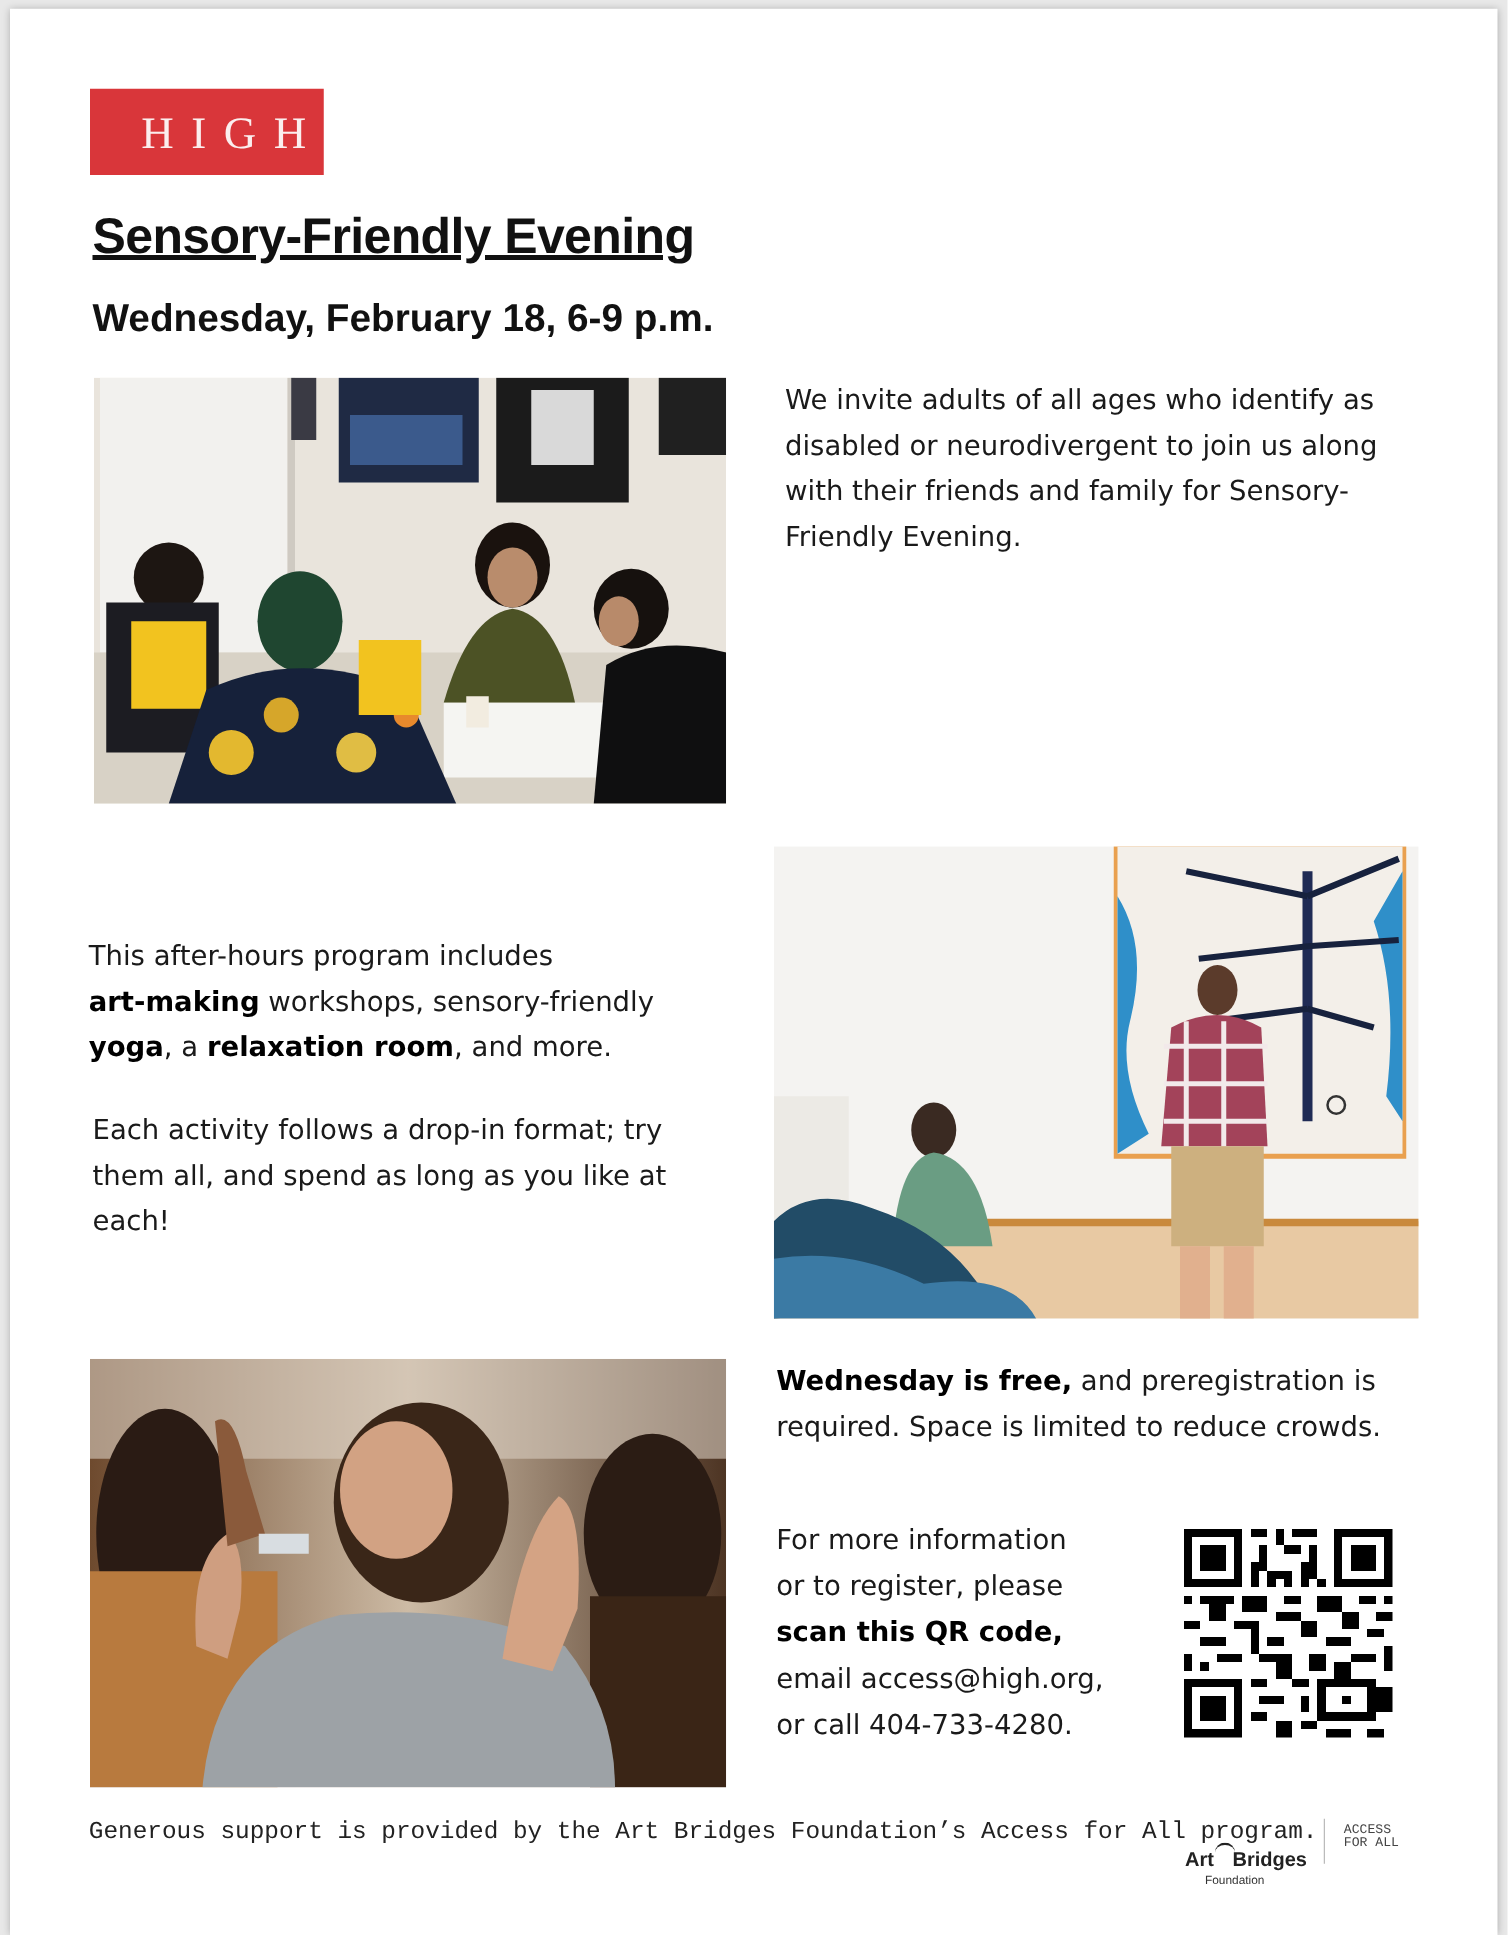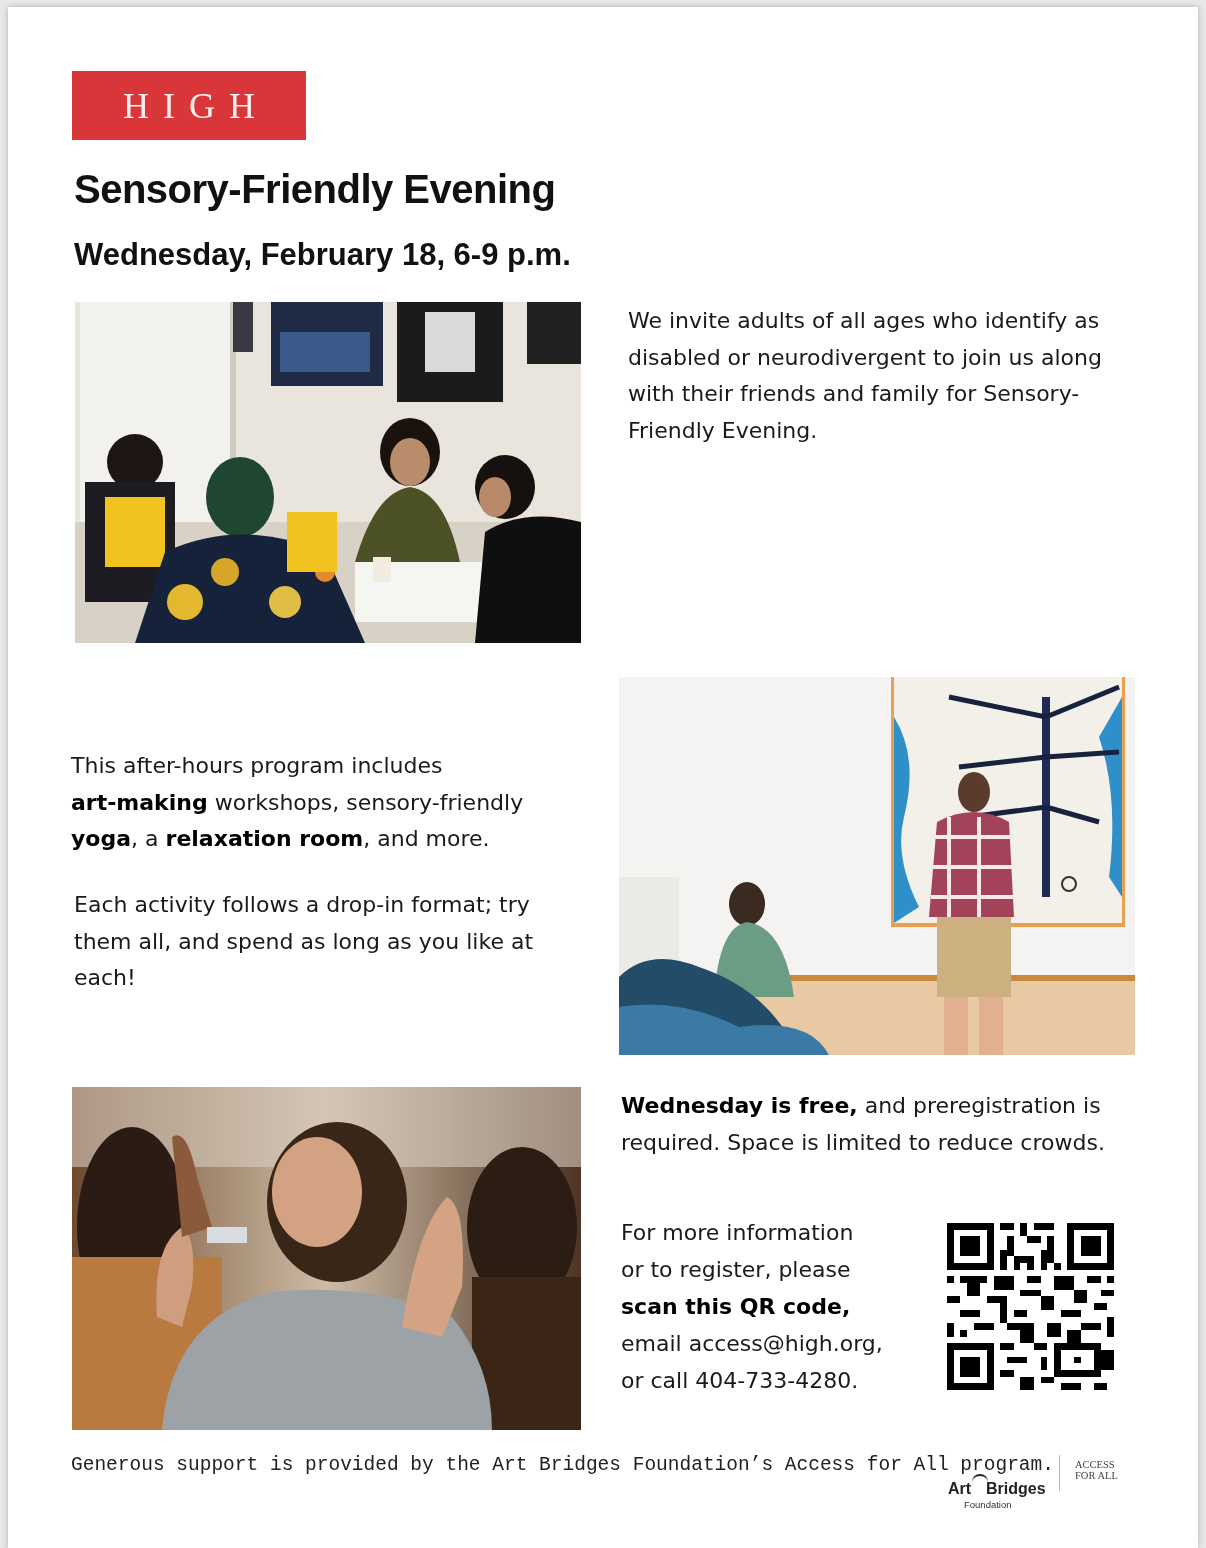--- a/index.html
+++ b/index.html
@@ -13,33 +13,33 @@
   }
   .page {
     position: absolute;
     left: 8px; top: 7px;
     width: 1190px; height: 1541px;
     background: #ffffff;
     box-shadow: 0 0 6px rgba(0,0,0,0.25);
   }
   .logo {
     position: absolute; left: 64px; top: 64px;
-    width: 234px; height: 69px;
+    width: 187px; height: 69px;
     background: #d9363a;
-    display: flex; align-items: center; justify-content: center;
+    display: flex; align-items: center; justify-content: flex-end;
   }
   .logo span {
     font-family: "Liberation Serif", serif;
     color: #fbeeee; font-size: 36px; letter-spacing: 14px;
     padding-left: 14px;
   }
   .title {
     position: absolute; left: 66px; top: 160px;
     font-family: "Liberation Sans", sans-serif; font-weight: bold;
-    font-size: 40px; letter-spacing: -0.5px; margin: 0;
+    font-size: 40px; letter-spacing: -0.5px; margin: 0; text-decoration: underline;
   }
   .subtitle {
     position: absolute; left: 66px; top: 230px;
     font-family: "Liberation Sans", sans-serif; font-weight: bold;
     font-size: 31px; margin: 0;
   }
   .photo {
     position: absolute; overflow: hidden;
   }
   .body-text {
@@ -54,21 +54,21 @@
   .footer-text {
     position: absolute; left: 63px; top: 1447px;
     font-family: Liberation Mono, monospace; font-size: 19.5px; color: #222;
   }
   .ab-logo { position: absolute; left: 938px; top: 1445px; width: 105px; height: 40px; margin-top: 20px; }
   .ab-art { position: absolute; left: 2px; top: 8px; font-family:"Liberation Sans",sans-serif; font-weight:bold; font-size:16px; color:#222; }
   .ab-bridges { position: absolute; left: 40px; top: 8px; font-family:"Liberation Sans",sans-serif; font-weight:bold; font-size:16px; color:#222; }
   .ab-foundation { position: absolute; left: 18px; top: 27px; font-family:"Liberation Sans",sans-serif; font-size:9.5px; color:#333; }
   .ab-arc { position: absolute; left: 26px; top: 2px; width: 16px; height: 10px; border-top: 2.5px solid #222; border-radius: 10px 10px 0 0; }
   .divider { position: absolute; left: 1051px; top: 1448px; width: 1px; height: 36px; background: #bbb; }
-  .access { position: absolute; left: 1067px; top: 1452px; font-family: Liberation Serif, serif; font-size: 10.5px; line-height: 11px; color: #444; }
+  .access { position: absolute; left: 1067px; top: 1452px; font-family: Liberation Mono, monospace; font-size: 10.5px; line-height: 11px; color: #444; }
 </style>
 </head>
 <body>
 
 <div class="page">
 
   <div class="logo">
     <span>HIGH</span>
   </div>
 

